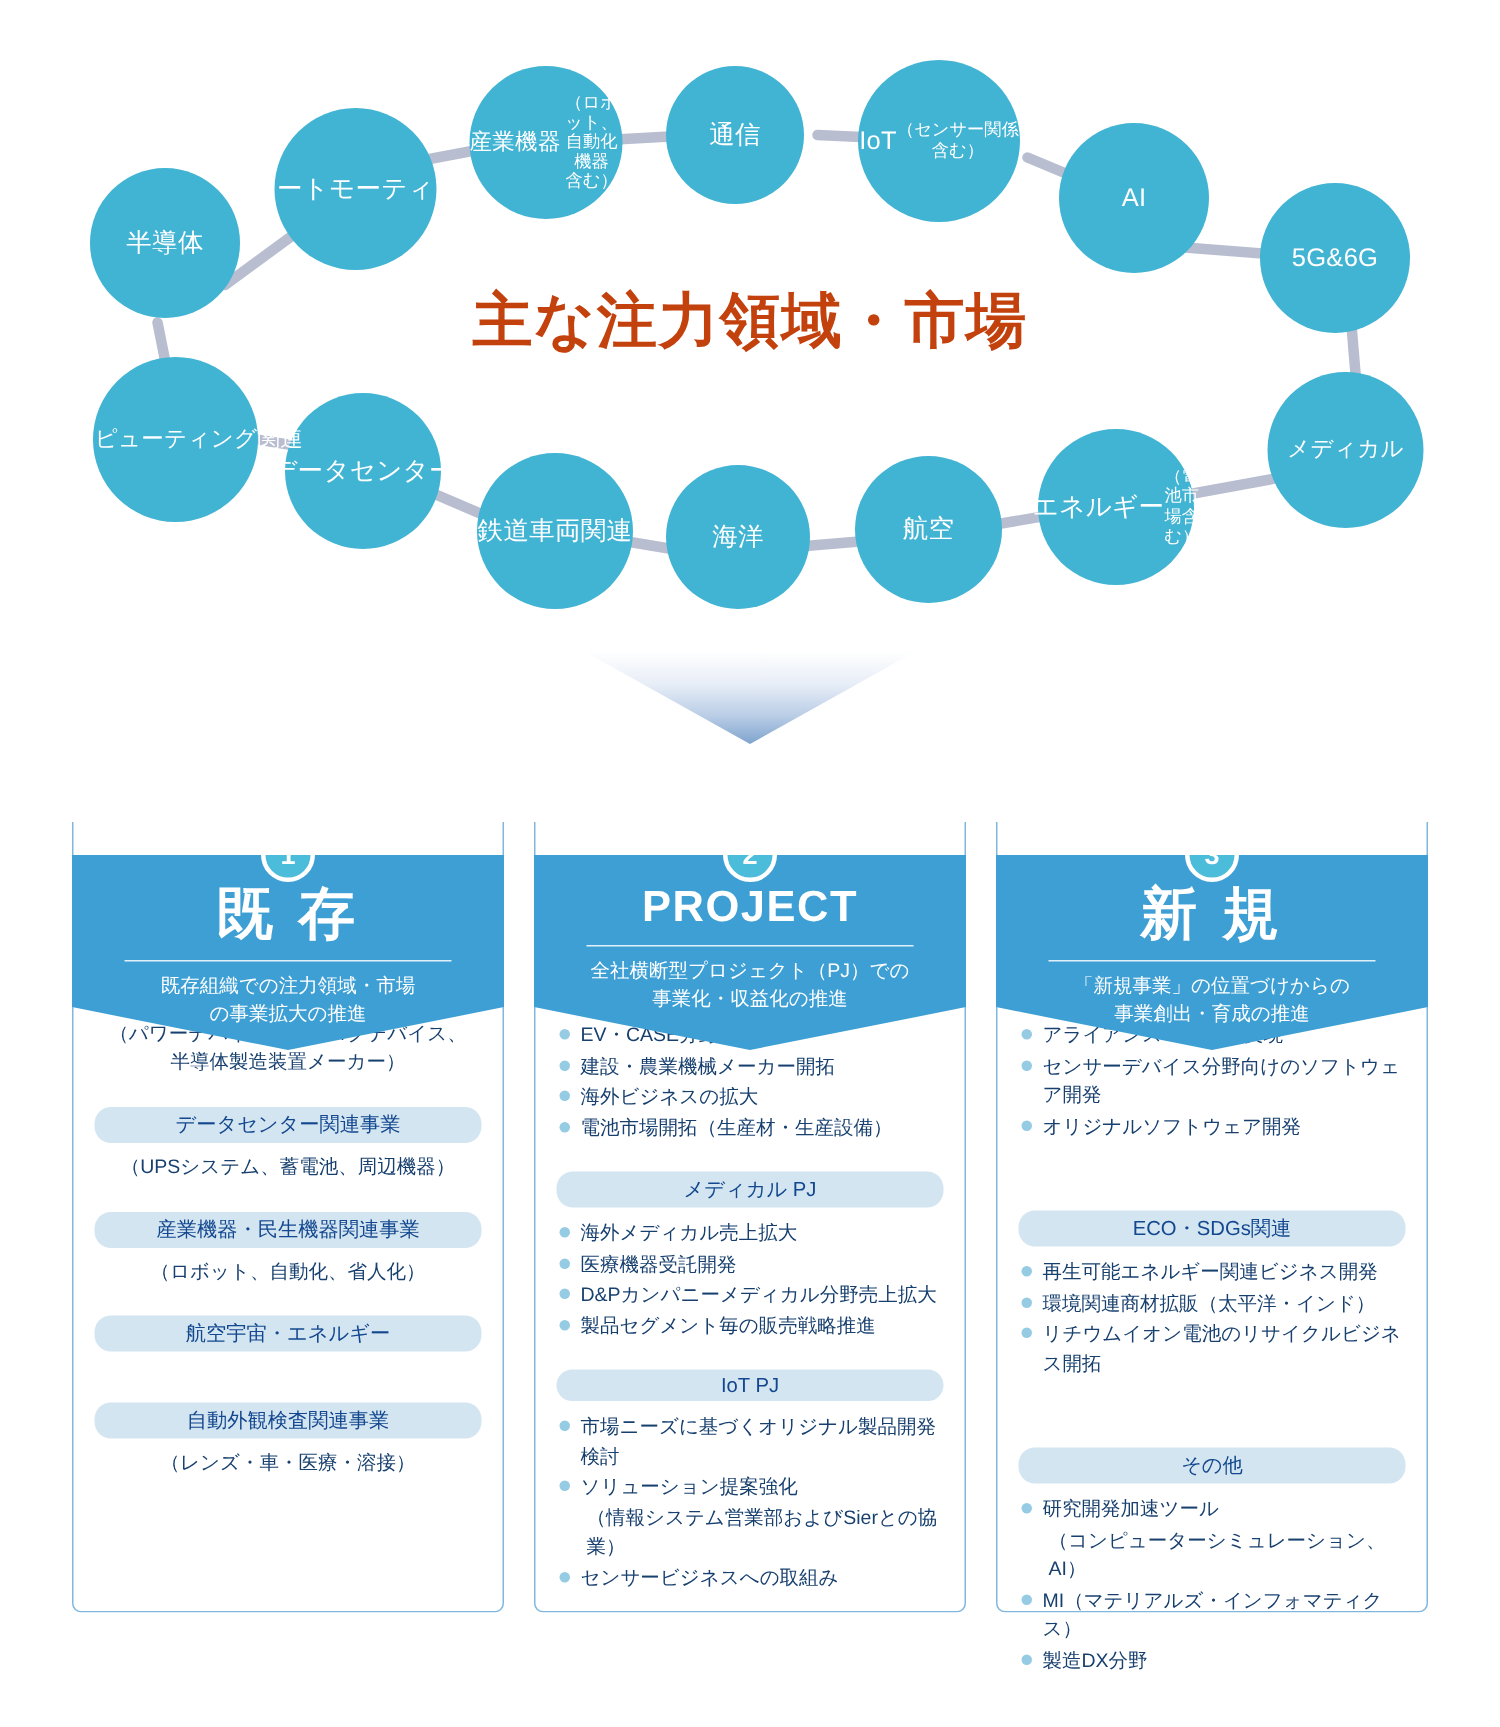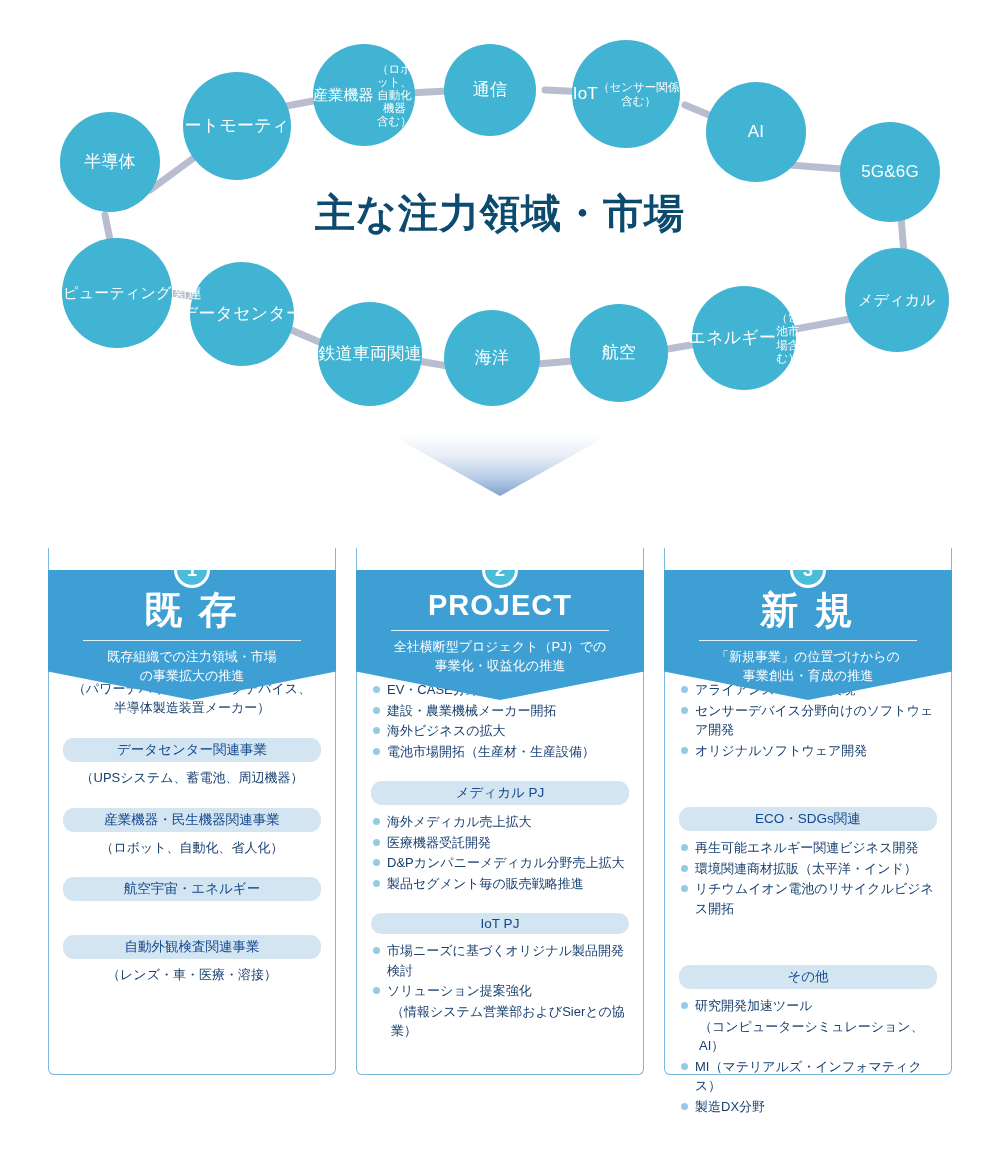--- a/index.html
+++ b/index.html
@@ -15,21 +15,21 @@
     position:absolute;border-radius:50%;
     background:#41b3d3;color:#ffffff;
     display:flex;flex-direction:row;align-items:center;justify-content:center;
     text-align:center;line-height:1.12;z-index:2;
   }
   .node .nm{font-size:17px;font-weight:400;letter-spacing:.2px;white-space:nowrap;}
   .node .sub{font-size:11.5px;font-weight:400;line-height:1.14;margin-top:1px;}
   .node.small .nm{font-size:15px;}
   #cloud-title{
     position:absolute;left:0;right:0;top:186px;text-align:center;
-    font-size:40px;font-weight:700;color:#0c4a6e;letter-spacing:1px;z-index:3;
+    font-size:40px;font-weight:700;color:#c2410c;letter-spacing:1px;z-index:3;
   }
   
   #arrow-wrap{position:relative;height:118px;}
   #arrow{
     position:absolute;left:50%;top:4px;transform:translateX(-50%);
     width:222px;height:62px;
     background:linear-gradient(to bottom,#ffffff 0%,#e8eef7 35%,#b9cde6 70%,#7fa3cd 100%);
     clip-path:polygon(0 0,100% 0,50% 100%);
   }
   #section-title{
@@ -207,20 +207,21 @@
         <li>海外メディカル売上拡大</li>
         <li>医療機器受託開発</li>
         <li>D&amp;Pカンパニーメディカル分野売上拡大</li>
         <li>製品セグメント毎の販売戦略推進</li>
       </ul>
       <div class="pill">IoT PJ</div>
       <ul class="bl">
         <li>市場ニーズに基づくオリジナル製品開発検討</li>
         <li>ソリューション提案強化</li>
         <li class="cont">（情報システム営業部およびSierとの協業）</li>
+        <li>センサービジネスへの取組み</li>
       </ul>
     </div>
   </div>
 
   <div class="col">
     <div class="banner">
       <div class="badge">3</div>
       <div class="head">新 規</div>
       <div class="rule"></div>
       <div class="desc">「新規事業」の位置づけからの<br>事業創出・育成の推進</div>

